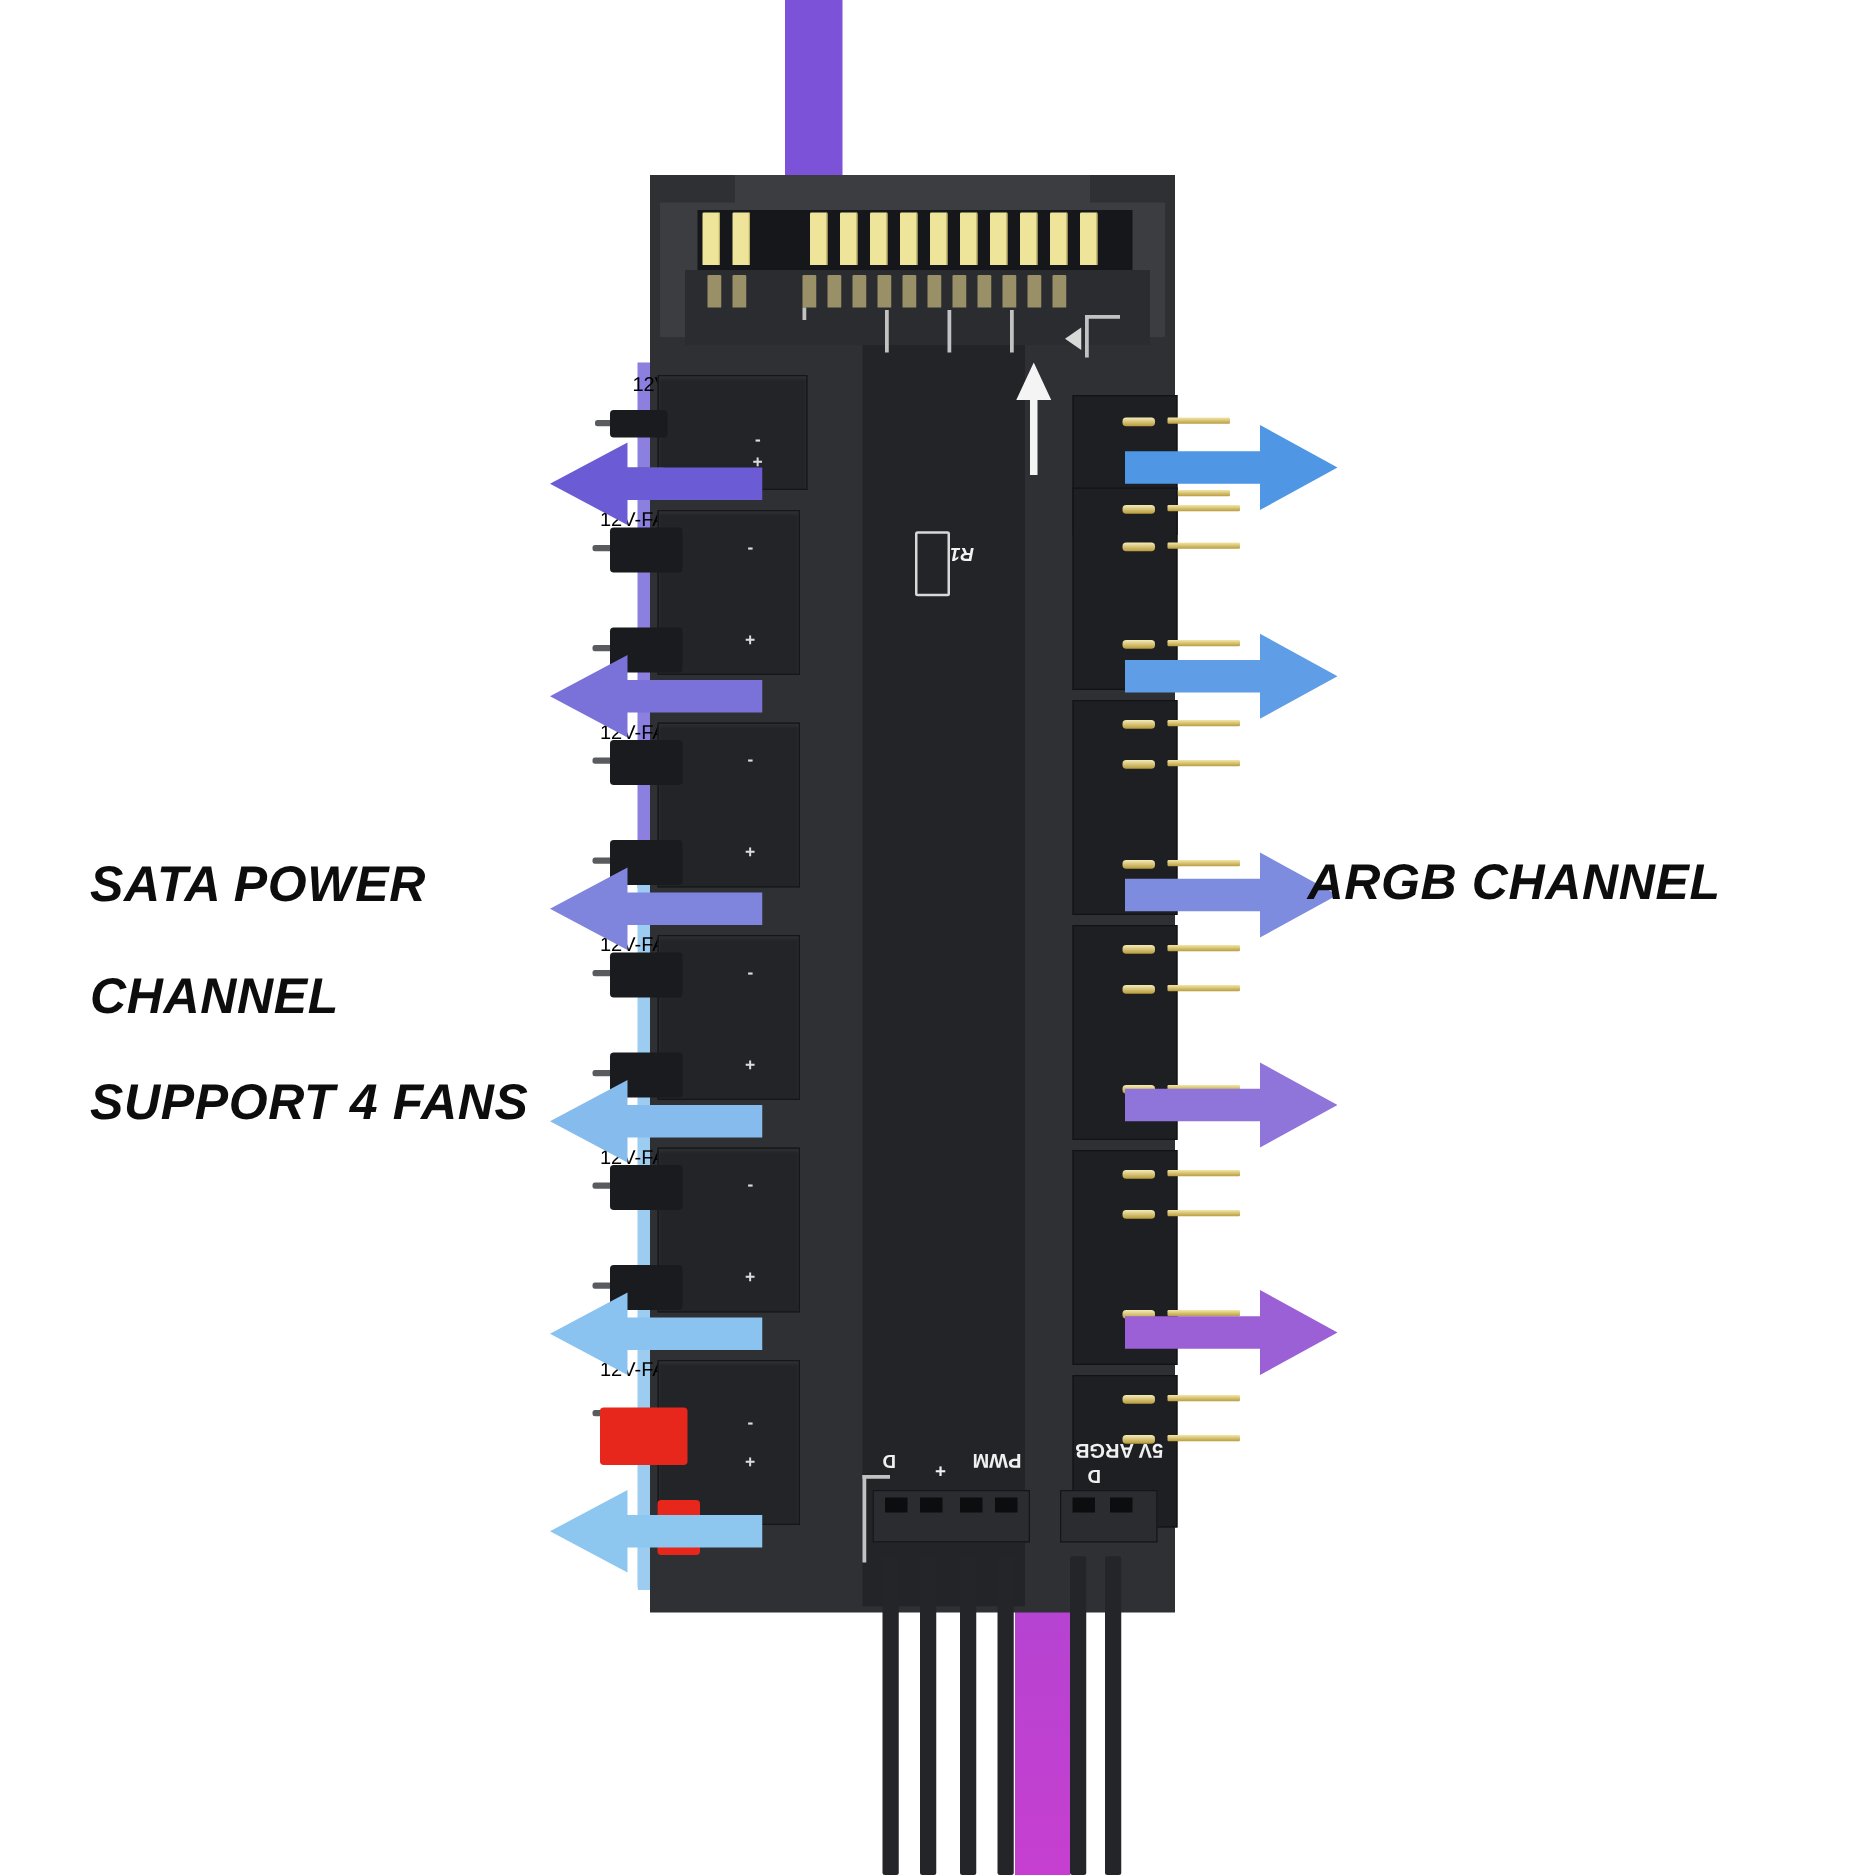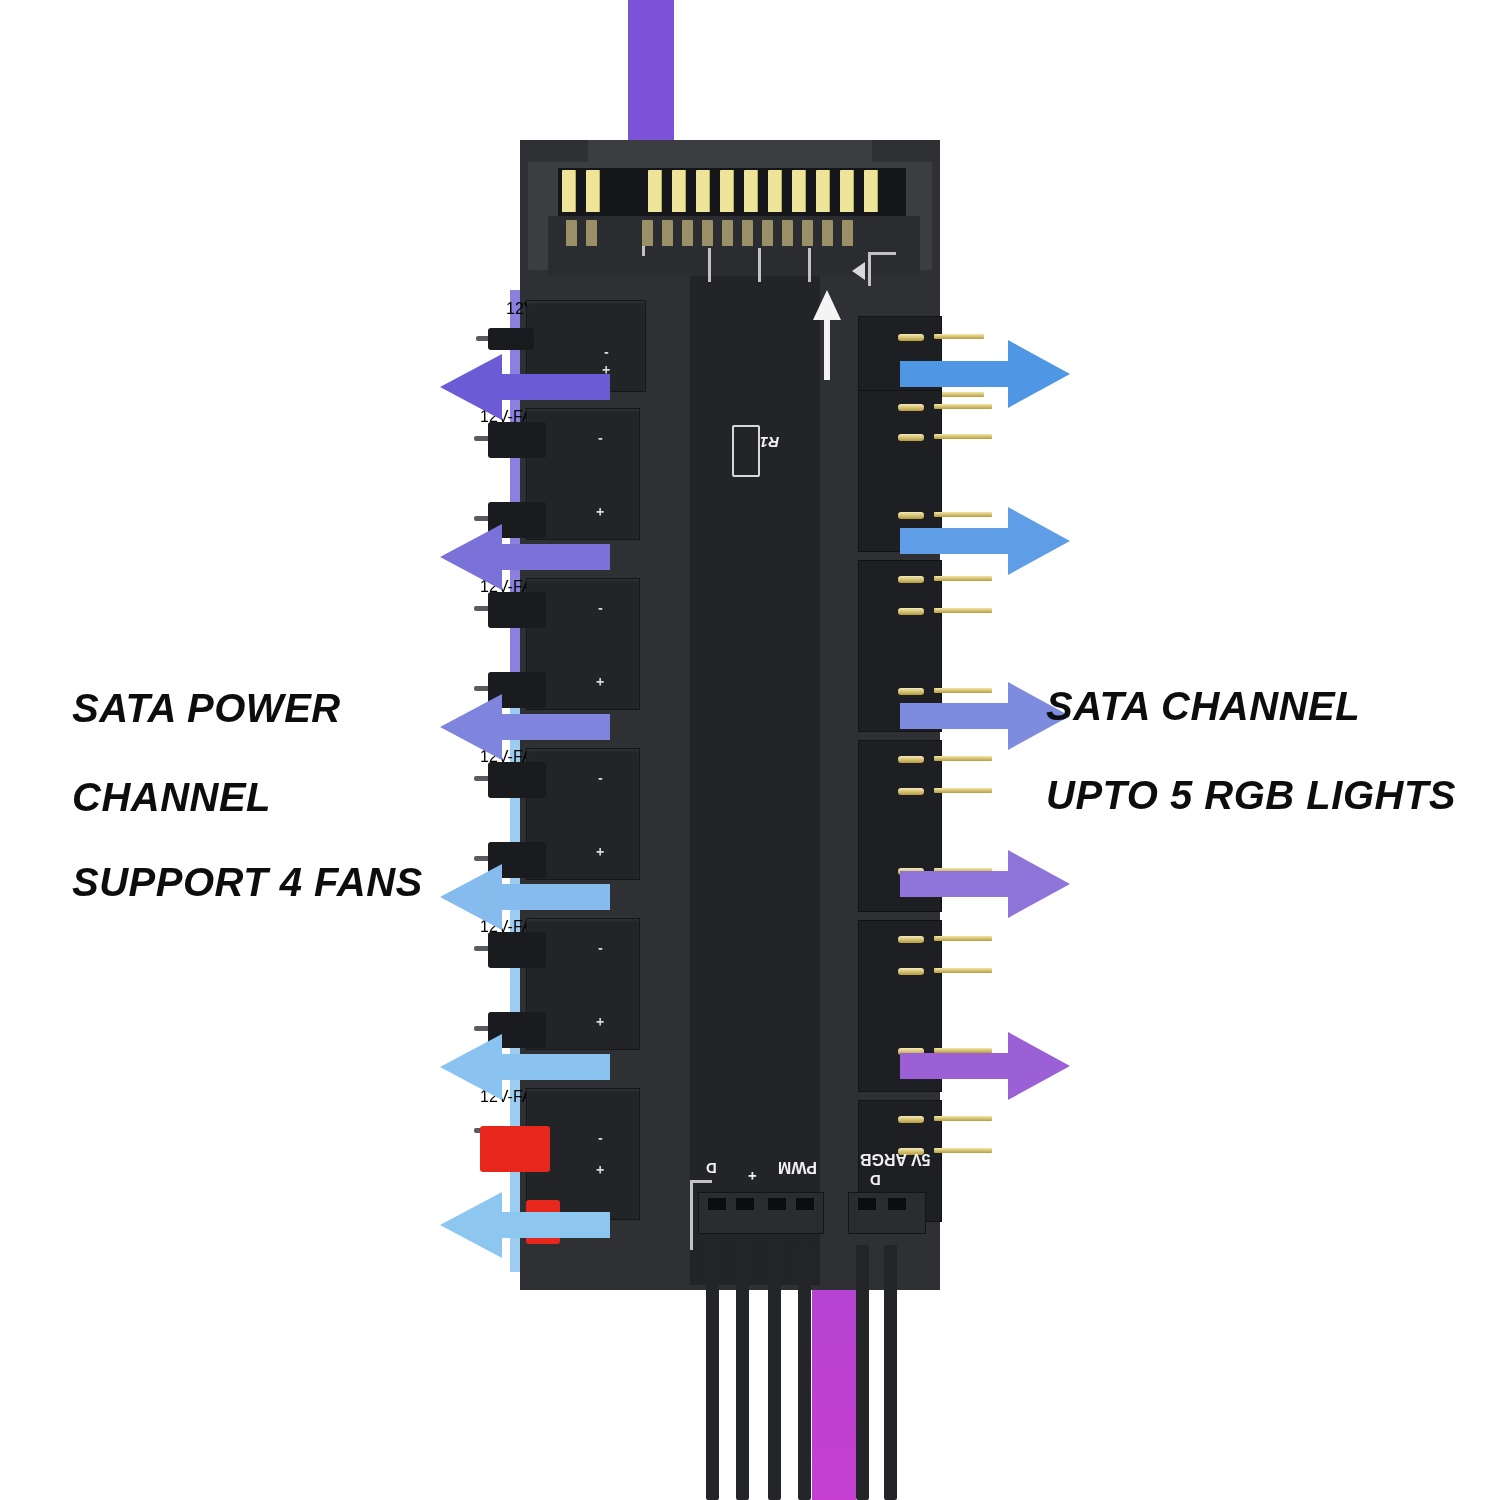--- a/index.html
+++ b/index.html
@@ -327,16 +327,15 @@
     <polygon points="170,36 108,2 108,23 0,23 0,49 108,49 108,70" fill="#8f74da"></polygon>
   </svg>
   <svg class="arrowwrap" style="left:900px;top:1030px;" width="170" height="72" viewBox="0 0 170 72">
     <polygon points="170,36 108,2 108,23 0,23 0,49 108,49 108,70" fill="#9b5fd6"></polygon>
   </svg>
 
   <div class="anno l" style="top:688px;">SATA POWER</div>
   <div class="anno l" style="top:777px;">CHANNEL</div>
   <div class="anno l" style="top:862px;">SUPPORT 4 FANS</div>
 
-  <div class="anno r" style="top:686px;">SATA CHANNEL</div>
-  <div class="anno r" style="top:775px;">UPTO 5 RGB LIGHTS</div>
+  <div class="anno r" style="top:686px;">ARGB CHANNEL</div>
 
 </div>
 
 </body></html>

